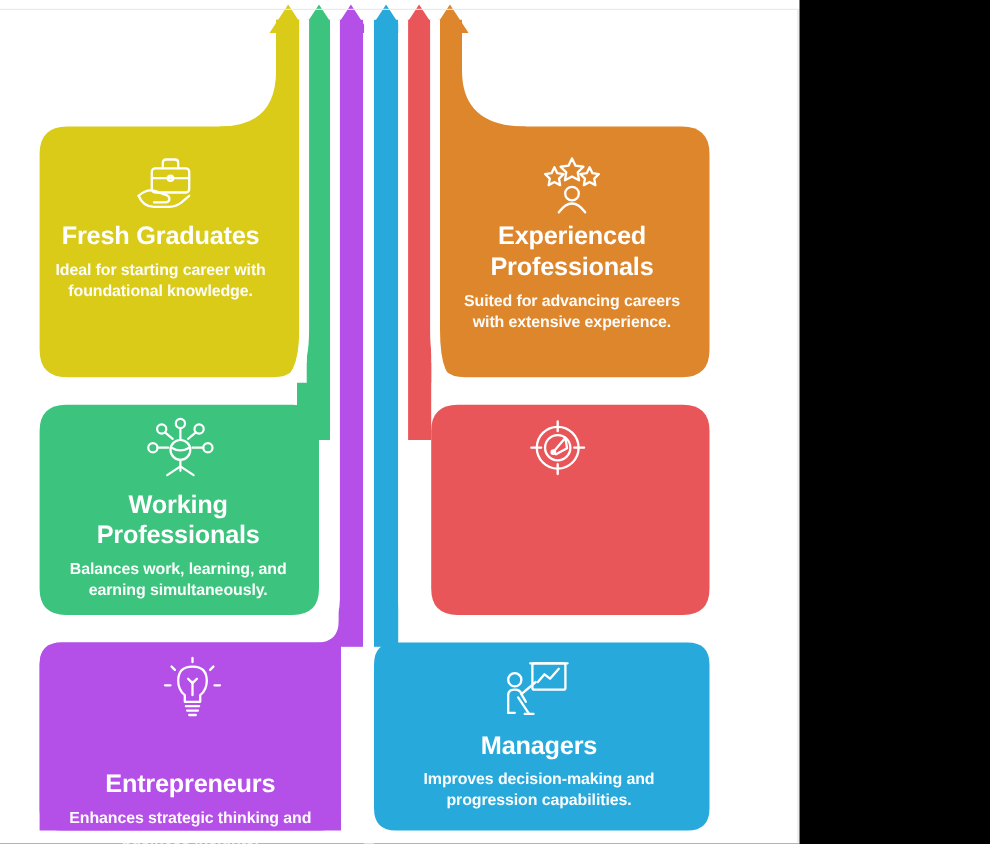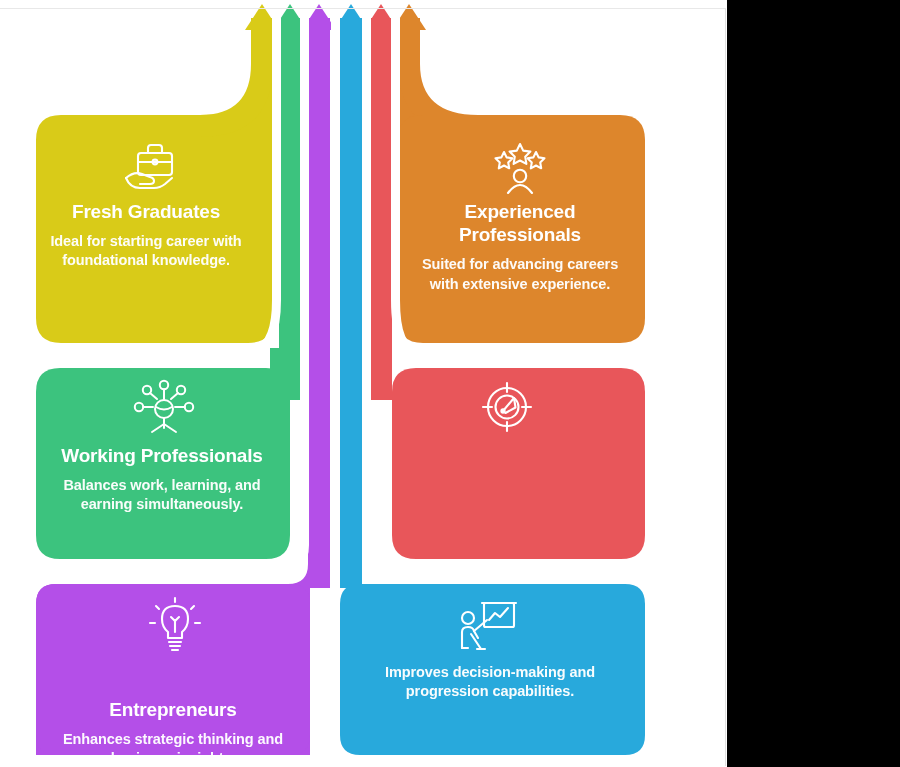--- a/index.html
+++ b/index.html
@@ -21,21 +21,21 @@
 
   
   #diagram{position:absolute;left:0;top:0;width:727px;height:767px;}
 
   
   .card-text{
     position:absolute;text-align:center;color:#ffffff;
     -webkit-font-smoothing:antialiased;
   }
   .card-title{
-    font-size:19px;font-weight:bold;line-height:1.22;
+    font-size:23px;font-weight:bold;line-height:1.22;
     letter-spacing:-0.2px;margin:0 0 9px 0;
   }
   .card-desc{
     font-size:14.5px;font-weight:bold;line-height:1.33;
     letter-spacing:-0.1px;margin:0;opacity:.97;
   }
 </style>
 </head>
 <body>
 
@@ -239,20 +239,21 @@
       <p class="card-desc">Balances work, learning, and earning simultaneously.</p>
     </div>
 
 
     <div class="card-text" style="left:42px;top:698px;width:262px;">
       <p class="card-title">Entrepreneurs</p>
       <p class="card-desc">Enhances strategic thinking and business insights.</p>
     </div>
 
     <div class="card-text" style="left:350px;top:663px;width:280px;">
+      <p class="card-title">Managers</p>
       <p class="card-desc">Improves decision-making and progression capabilities.</p>
     </div>
 
     <div id="frame-line"></div>
   </div>
 
   <div style="position:absolute;left:727px;top:0;width:173px;height:767px;background:#000;"></div>
 </div>
 
 </body></html>

